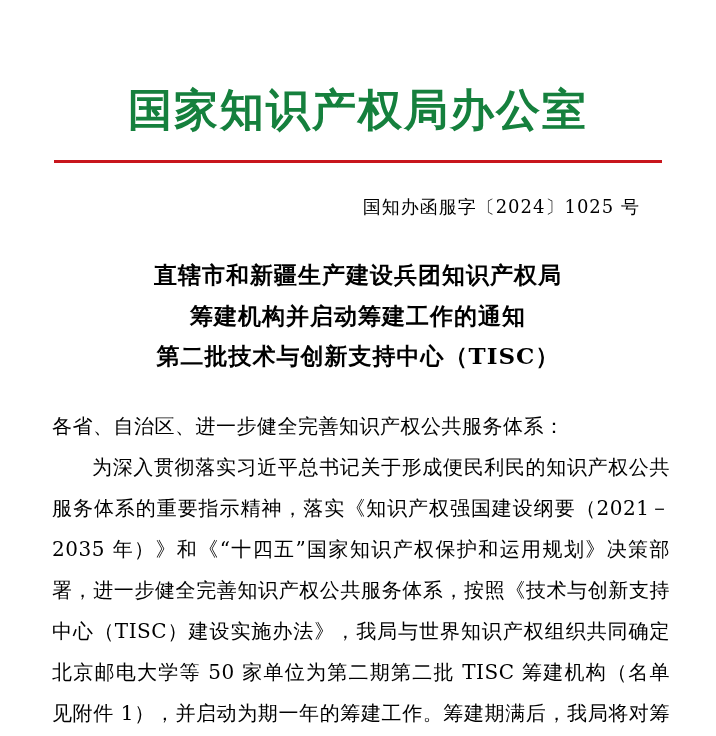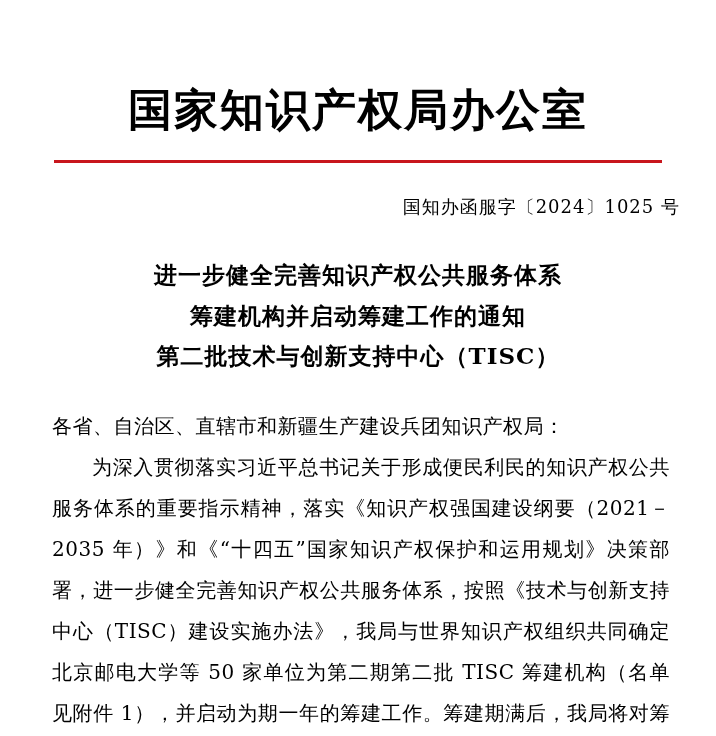--- a/index.html
+++ b/index.html
@@ -19,38 +19,38 @@
     width: 716px;
     height: 736px;
     background: #ffffff;
     box-sizing: border-box;
   }
   .letterhead {
     padding-top: 86px;
     text-align: center;
   }
   .letterhead-title {
-    color: #000000;
+    color: #15803d;
     font-family: "DejaVu Serif", "Liberation Serif", serif;
     font-weight: bold;
     font-size: 44px;
     letter-spacing: 2px;
     line-height: 1.1;
     white-space: nowrap;
   }
   .letterhead-rule {
     margin: 26px auto 0 auto;
     width: 608px;
     height: 3px;
     background: #c8161d;
   }
   .doc-number {
     margin-top: 32px;
     text-align: right;
-    padding-right: 36px;
+    padding-right: 76px;
     font-size: 18px;
     letter-spacing: 1px;
     font-family: "DejaVu Serif", "Liberation Serif", serif;
   }
   .doc-title {
     margin-top: 36px;
     text-align: center;
     font-weight: bold;
     font-size: 23px;
     line-height: 1.75;
@@ -84,23 +84,23 @@
 <div class="page">
 
   <div class="letterhead">
     <div class="letterhead-title">国家知识产权局办公室</div>
     <div class="letterhead-rule"></div>
   </div>
 
   <div class="doc-number">国知办函服字〔2024〕1025 号</div>
 
   <div class="doc-title">
-    <div>进一步健全完善知识产权公共服务体系</div>
+    <div>直辖市和新疆生产建设兵团知识产权局</div>
     <div>筹建机构并启动筹建工作的通知</div>
     <div>第二批技术与创新支持中心（TISC）</div>
   </div>
 
   <div class="body-text">
-    <p class="salutation">各省、自治区、直辖市和新疆生产建设兵团知识产权局：</p>
+    <p class="salutation">各省、自治区、进一步健全完善知识产权公共服务体系：</p>
     <p class="para">为深入贯彻落实习近平总书记关于形成便民利民的知识产权公共服务体系的重要指示精神，落实《知识产权强国建设纲要（2021－2035 年）》和《“十四五”国家知识产权保护和运用规划》决策部署，进一步健全完善知识产权公共服务体系，按照《技术与创新支持中心（TISC）建设实施办法》，我局与世界知识产权组织共同确定北京邮电大学等 50 家单位为第二期第二批 TISC 筹建机构（名单见附件 1），并启动为期一年的筹建工作。筹建期满后，我局将对筹建情况进行评估，并确认符合条件的机构正式运行。</p>
   </div>
 
 </div>
 
 </body></html>

